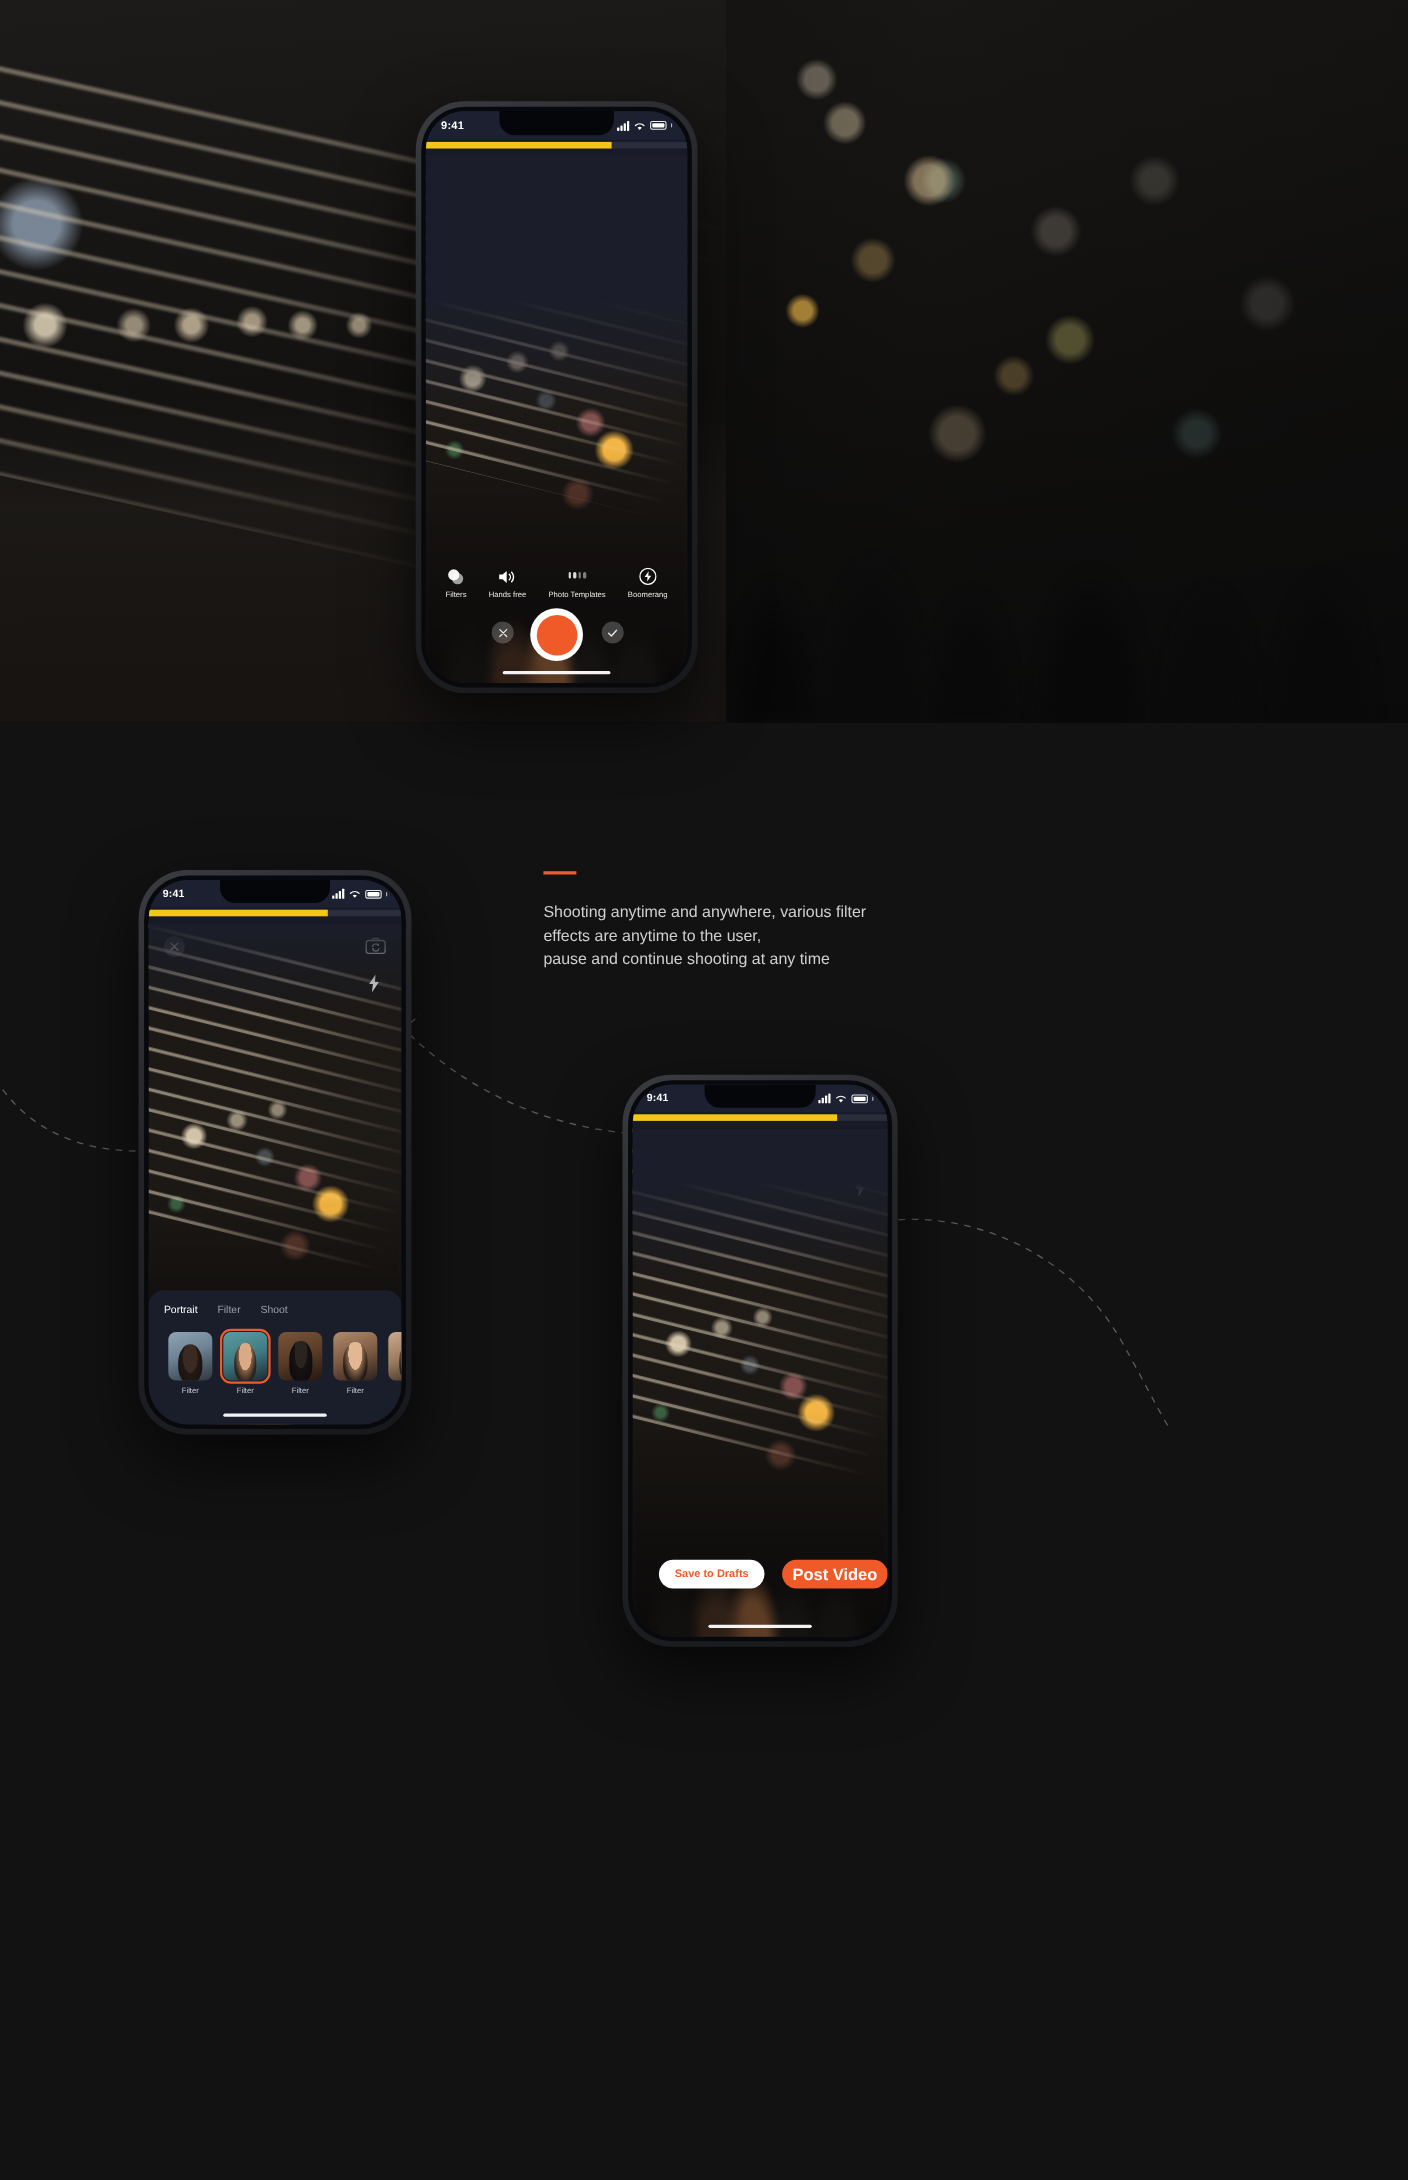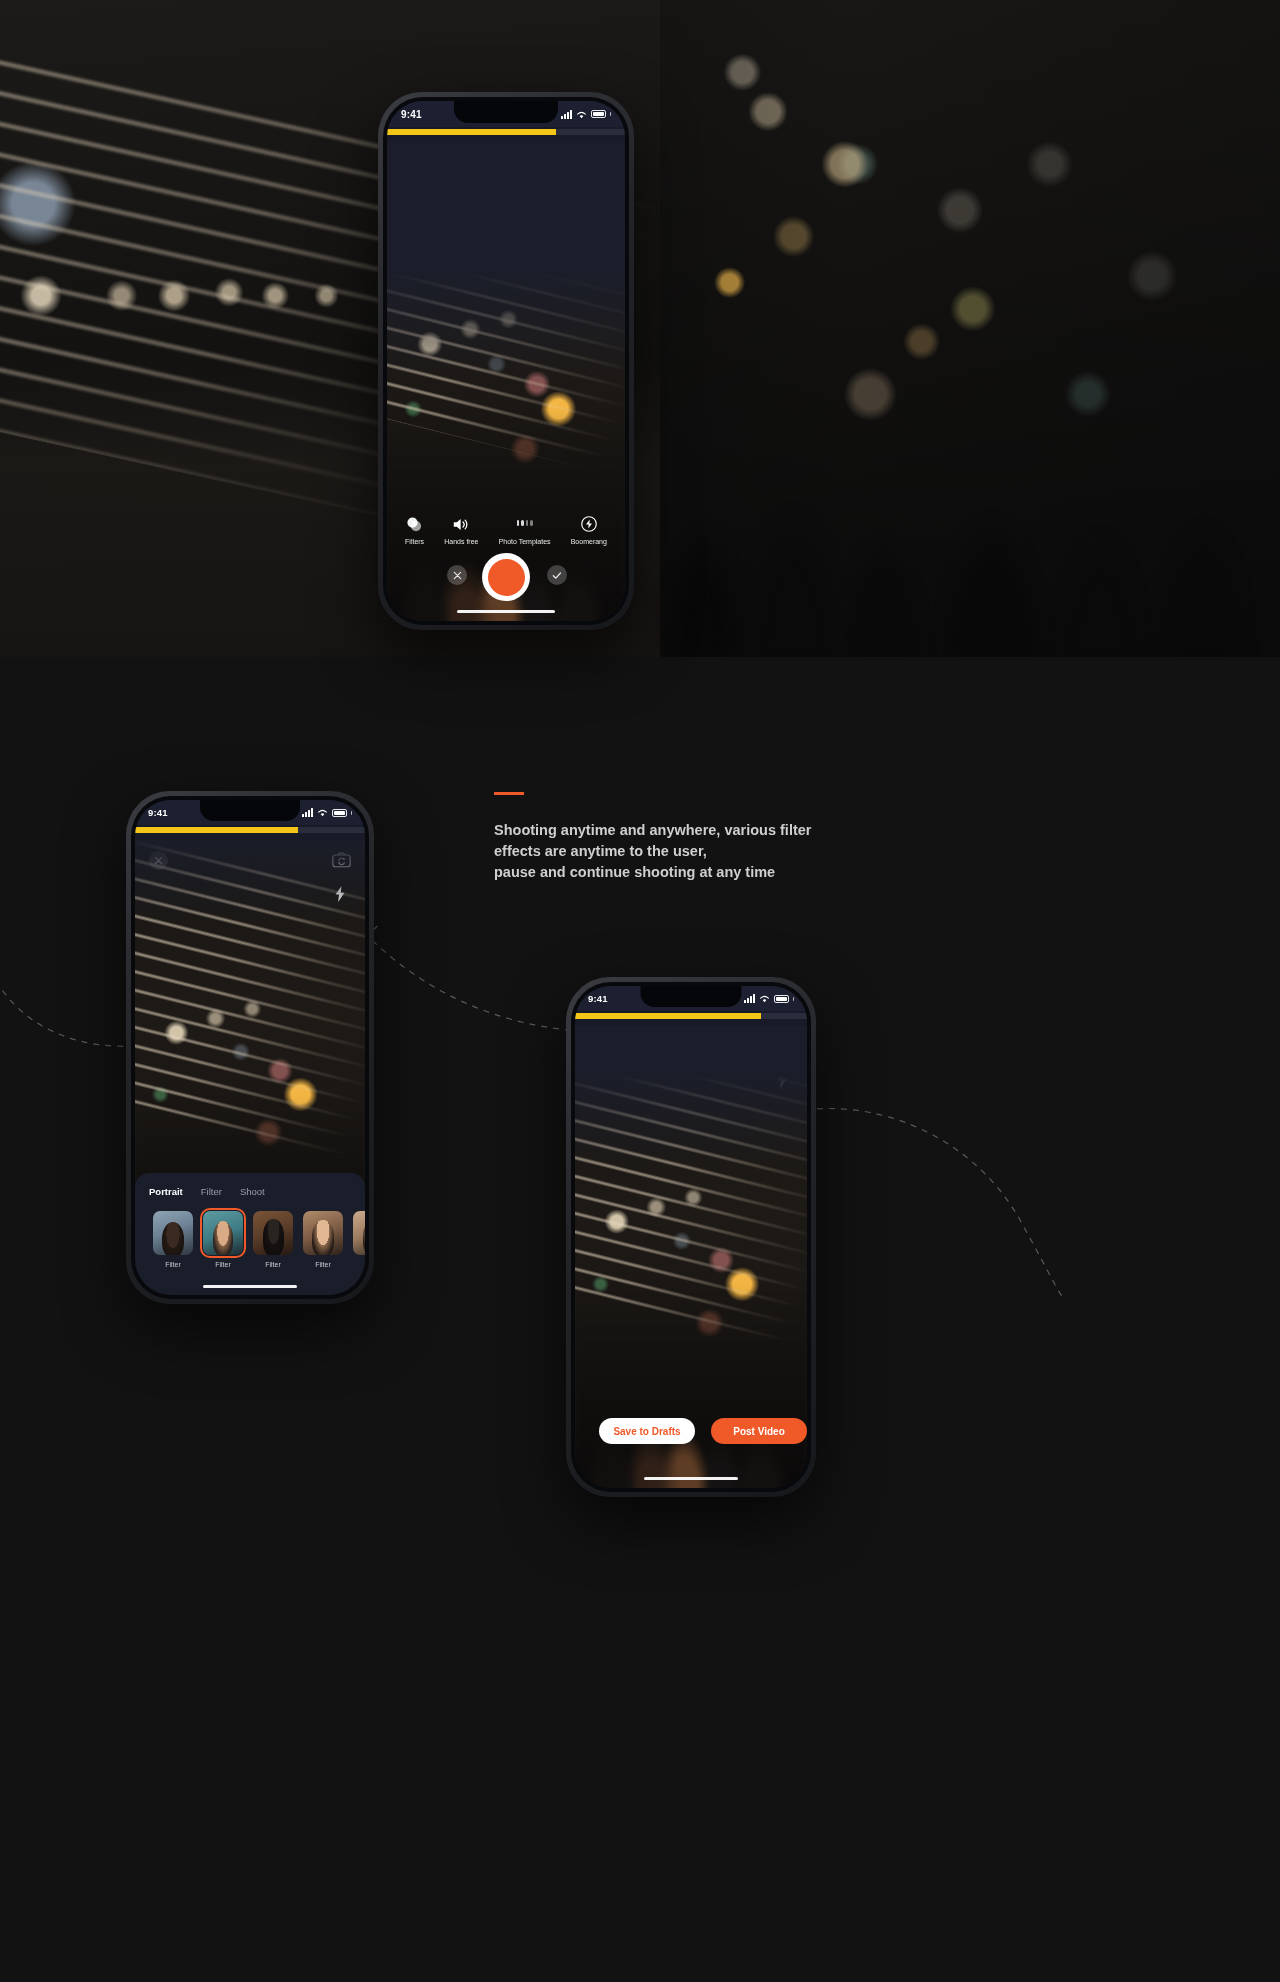--- a/index.html
+++ b/index.html
@@ -163,33 +163,33 @@
       radial-gradient(ellipse 12% 30% at 62% 98%, rgba(22,20,19,.9) 0 55%, rgba(22,20,19,0) 100%),
       radial-gradient(ellipse 12% 28% at 80% 96%, rgba(20,18,17,.9) 0 55%, rgba(20,18,17,0) 100%),
       linear-gradient(180deg, rgba(10,9,9,0) 0%, rgba(12,11,10,.65) 60%, rgba(9,8,8,.92) 100%);
     filter:blur(2.2px);
   }
 
   
   .copy { position:absolute; }
   .copy h2 { color:#c9c9c9; font-weight:400; letter-spacing:1.1px; }
   .copy .rule { background:#ef5a28; }
-  .copy p { color:#cfcfcf; font-weight:700; }
+  .copy p { color:#cfcfcf; font-weight:400; }
 
   
   .dash { position:absolute; pointer-events:none; }
 
   
   .filter-panel {
     position:absolute; left:0; bottom:0; width:100%;
     background:#1a1d2a; border-top-left-radius:14px; border-top-right-radius:14px;
   }
   .filter-tabs { display:flex; align-items:center; }
   .filter-tabs span { color:#9a9daa; }
-  .filter-tabs span.active { color:#fff; font-weight:700; }
+  .filter-tabs span.active { color:#fff; font-weight:400; }
   .thumbs { display:flex; }
   .thumb-cell { display:flex; flex-direction:column; align-items:center; }
   .thumb {
     border-radius:7px; overflow:hidden; position:relative;
     background:#2a2f3d;
   }
   .thumb.sel { outline:2px solid #ef5a28; outline-offset:1px; }
   .thumb-label { color:#c8cad2; }
 
   .p1 { background:linear-gradient(160deg,#8fa4b4 0%,#6d8294 45%,#2e3740 100%); }
@@ -522,18 +522,18 @@
     </div>
 
     <div style="position:absolute; right:17px; top:84px; width:16px; height:20px; display:flex; align-items:center; justify-content:center;">
       <svg width="10" height="16" viewBox="0 0 10 16">
         <path d="M6.4 0 L0.6 8.6 H4 L3.2 16 L9.4 6.8 H5.8 Z" fill="#fff"></path>
       </svg>
     </div>
 
     <div class="action-row" style="left:0; right:0; bottom:44px; justify-content:flex-end; gap:16px; z-index:10;">
       <button class="btn-draft" style="width:96px;height:26px;font-size:10px;border:none;cursor:pointer;">Save to Drafts</button>
-      <button class="btn-post" style="width:96px;height:26px;font-size:10px;border:none;cursor:pointer;">Post Video</button>
+      <button class="btn-post" style="width:96px;height:26px;font-size:15px;border:none;cursor:pointer;">Post Video</button>
     </div>
 
     <div class="home-indicator" style="bottom:8px; width:94px; height:3px; z-index:11;"></div>
   </div>
 </div>
 
 </body></html>

